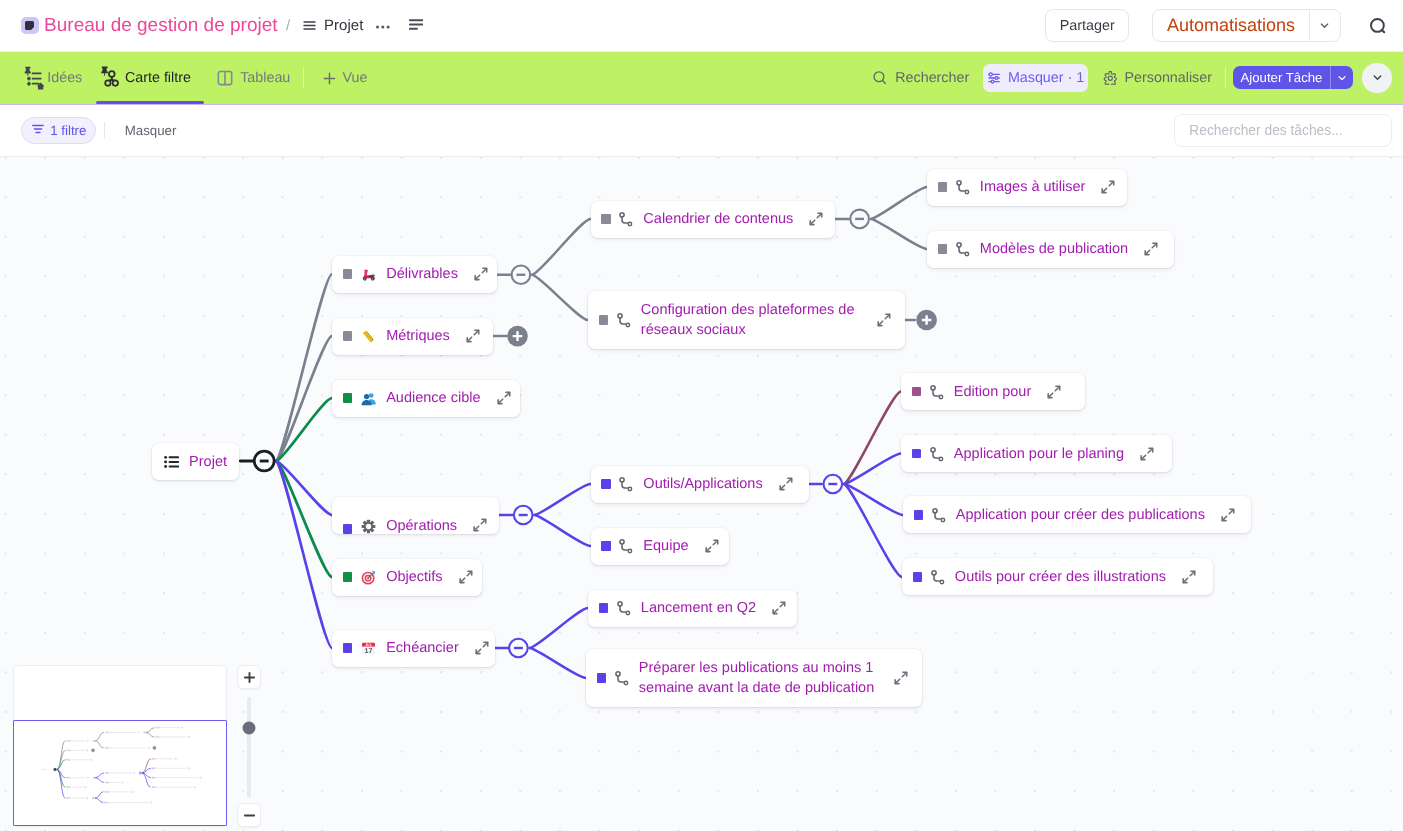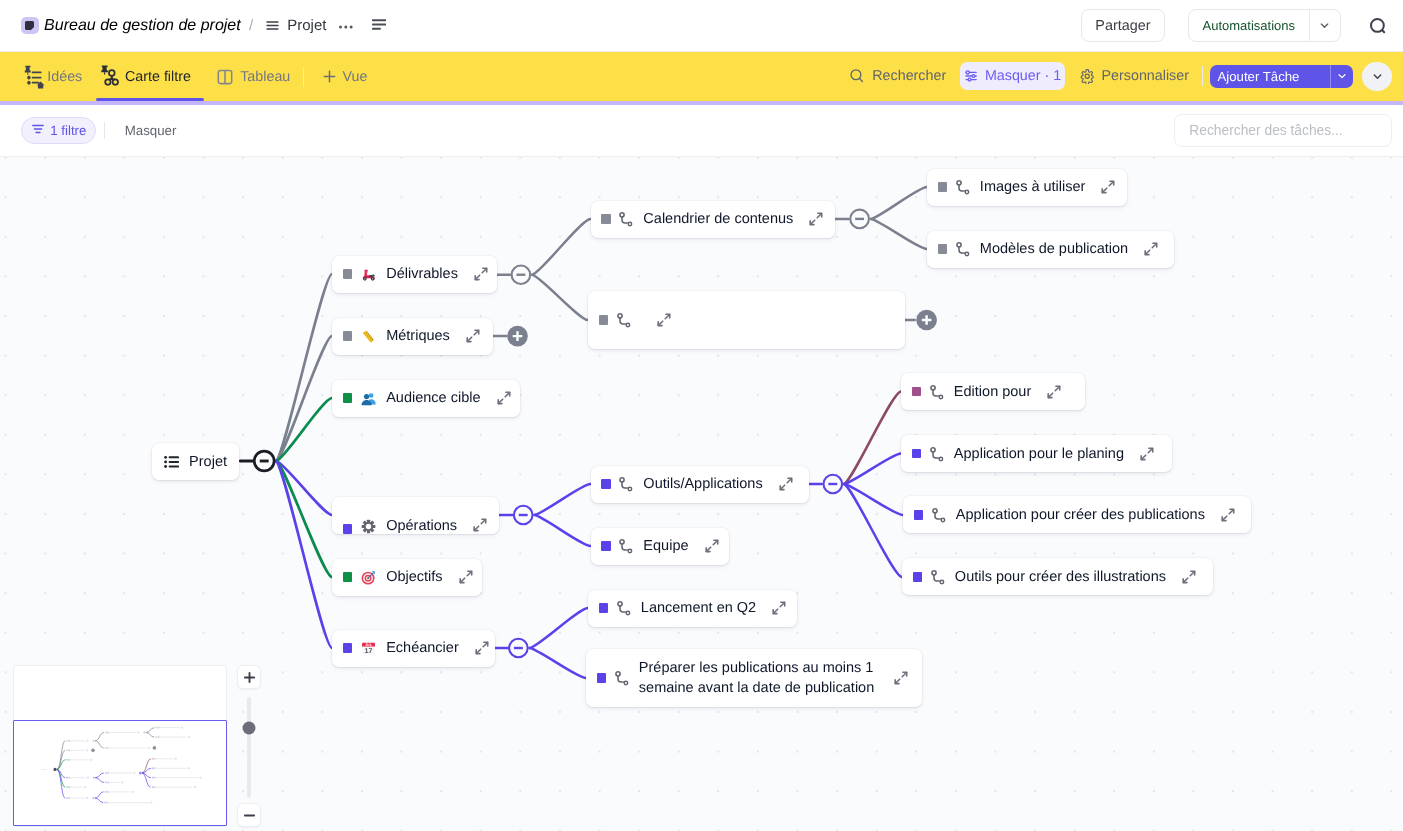--- a/index.html
+++ b/index.html
@@ -22,54 +22,54 @@
     background:#fff; border-bottom:1px solid #edeef0;
     display:flex; align-items:center;
   }
   .tb-left { display:flex; align-items:center; padding-left:20.6px; gap:0px; }
   .space-ico {
     width:18px; height:17px; border-radius:5px; background:#cdc5f4;
     display:flex; align-items:center; justify-content:center; margin-right:5.5px;
   }
   .space-ico i { display:block; width:9.5px;height:9.5px;background:#2e3040;
      border-radius:1.5px; clip-path: polygon(0 0, 100% 0, 100% 62%, 62% 100%, 0 100%); }
-  .crumb { font-size:16px; color:#000000;font-style:italic; }
+  .crumb { font-size:19px; color:#ec4899; }
   .crumb-sep { color:#a9abb4; margin:0 12px 0 8.4px; font-size:15px;}
   .crumb-ico { margin-right:7px; display:inline-flex; }
   .crumb2 { font-size:15px; color:#32353e; }
   .dots { margin-left:12.8px; color:#6b6c75; font-size:15px; letter-spacing:1px;}
   .tb-right { margin-left:auto; display:flex; align-items:flex-end; padding-right:9.5px; gap:23px;}
   .btn-outline {
     height:32.1px; border:1px solid #e6e7eb; border-radius:8px; background:#fff;
     display:flex; align-items:center; padding:0 13.5px; font-size:14.4px; color:#3b3e47; cursor:pointer;
   }
   .btn-split { display:flex; align-items:stretch; border:1px solid #e6e7eb; border-radius:8px; background:#fff; height:32.1px;}
-  .btn-split .lbl { display:flex;align-items:center;padding:0 13.5px;font-size:13px;color:#14532d;}
+  .btn-split .lbl { display:flex;align-items:center;padding:0 13.5px;font-size:18px;color:#c2410c;}
   .btn-split .car { display:flex;align-items:center;justify-content:center;width:31px;border-left:1px solid #e9eaee;}
   .icon-btn { width:30px;height:30px;display:flex;align-items:center;justify-content:center;cursor:pointer;margin-left:0px;}
 
   
   .viewbar {
     position:absolute; left:0; top:52px; width:1403px; height:53px;
-    background:#fde047; border-bottom:4px solid #c4b5fd; display:flex; align-items:center;
+    background:#bef264; border-bottom:1px solid #c4b5fd; display:flex; align-items:center;
   }
   .vtabs { display:flex; align-items:center; height:100%; padding-left:22.9px; gap:0px;}
   .vtab { display:flex;align-items:center; height:100%; font-size:14.3px; color:#747680; cursor:pointer; position:relative;}
   .vtab .ico { display:flex;align-items:center;justify-content:center; }
   .vtab.active { color:#22242c; }
   .vtab.active:after { content:""; position:absolute; left:-4.8px; right:-1px; bottom:0px; height:2.6px; background:#5f54e8; border-radius:2px;}
   .vsep { width:1px; height:20px; background:#e8e9ed;}
   .vright { margin-left:auto; display:flex;align-items:center; gap:0px; padding-right:11.3px;}
   .vr-item.search { padding:0 9px; margin-left:0px;}
   .vr-item.hl { padding:0 4.2px; margin-left:4.5px;}
   .vr-item.cust { padding:0 9px; margin-left:5.7px;}
   .vr-item { display:flex;align-items:center;font-size:14.3px;color:#62646e;height:28px;padding:0 9px;border-radius:7px;cursor:pointer;}
   .vr-item .ico { display:flex;align-items:center;margin-right:7px;}
   .vr-item.hl { background:#efecfd; color:#6a5cf0; }
-  .addtask { display:flex;align-items:stretch;height:23px;background:#5f54e8;border-radius:7px;color:#fff;cursor:pointer;gap:23px;}
+  .addtask { display:flex;align-items:stretch;height:23px;background:#5f54e8;border-radius:7px;color:#fff;cursor:pointer;}
   .addtask .lbl { display:flex;align-items:center;padding:0 8px;font-size:13.2px;}
   .addtask .car { display:flex;align-items:center;justify-content:center;width:23px;border-left:1px solid rgba(255,255,255,.32);}
   .roundbtn { width:29.4px;height:29.4px;border-radius:50%;background:#f1f2f5;display:flex;align-items:center;justify-content:center;cursor:pointer;margin-left:8.9px;}
 
   
   .filterbar {
     position:absolute;left:0;top:105px;width:1403px;height:52px;background:#fff;border-bottom:1px solid #edeef0;
     display:flex;align-items:center;
   }
   .chip { margin-left:20.9px; display:flex;align-items:center;gap:5.3px;height:26.4px;padding:0 9px;border:1px solid #dedaf9;border-radius:14px;background:#f2f0fd;color:#5f54e8;font-size:13.3px;cursor:pointer;}
@@ -88,21 +88,21 @@
     overflow:hidden;
   }
   svg.links { position:absolute;left:0;top:0;width:1403px;height:674px; }
 
   .node {
     position:absolute; background:#fff; border-radius:7px;
     box-shadow:0 1px 2px rgba(28,33,64,.07), 0 2px 5px rgba(28,33,64,.06), 0 0 0 0.7px rgba(32,38,70,.035);
     display:flex;align-items:center;
   }
   .node .sq { width:9.4px;height:9.4px;border-radius:1px;flex:none; }
-  .node .txt { font-size:14.5px;color:#0f172a;white-space:nowrap;}
+  .node .txt { font-size:14.5px;color:#a21caf;white-space:nowrap;}
   .node .txt.wrap { white-space:normal; line-height:20.5px;}
   .exp { flex:none; margin-left:auto; }
   
   .minimap { position:absolute;left:12.5px;top:507.5px;width:214.5px;height:162px;background:#fff;border:1px solid #eeeef2;border-radius:4px;overflow:hidden; }
   .mmview { position:absolute;left:13px;top:563px;width:214px;height:105.5px;border:1.6px solid #6a5cf0;border-radius:1px;background:transparent;}
   .zoomctl { position:absolute;left:237px;top:508px;width:24px;height:162px;display:flex;flex-direction:column;align-items:center;}
   .zbtn { width:24px;height:24px;flex:none;background:#fff;border:1px solid #eeeef2;border-radius:6px;display:flex;align-items:center;justify-content:center;cursor:pointer;box-shadow:0 1px 2px rgba(20,24,45,.05);}
   .ztrack { flex:1;width:3.2px;background:#e9eaee;border-radius:2px;margin:8px 0 5px;position:relative;}
   .zthumb { position:absolute;left:50%;transform:translate(-50%,-50%);top:30.5px;width:13px;height:13px;border-radius:50%;background:#6b6e78;cursor:pointer;}
 </style>
@@ -512,20 +512,21 @@
         </div>
         <div class="node" style="left: 588px; top: 134px; height: 58px; padding-left: 10.7px; padding-right: 12px; width: 317px;">
           <span class="sq" style="background:#878b95;margin-right:8.6px"></span>
           <span style="display:flex;margin-right:10.2px;align-items:center">
             <svg width="14" height="16" viewBox="0 0 14 16" fill="none">
               <circle cx="3.0" cy="3.8" r="2.1" stroke="#62656f" stroke-width="1.55"></circle>
               <circle cx="10.9" cy="12.9" r="1.75" stroke="#62656f" stroke-width="1.45"></circle>
               <path d="M3.0 6.3v2.6a3.0 3.0 0 003.0 3.0h2.3" stroke="#62656f" stroke-width="1.55" stroke-linecap="round"></path>
             </svg>
           </span>
+          <span class="txt wrap">Configuration des plateformes de réseaux sociaux</span>
           <span class="exp" style="display:flex;align-items:center;margin-left:14px">
             <svg width="18" height="18" viewBox="0 0 18 18" fill="none">
               <path d="M10.2 7.7l4.3-4.2" stroke="#6e717c" stroke-width="1.6" stroke-linecap="round"></path>
               <path d="M10.9 3.3h3.8v3.7" stroke="#6e717c" stroke-width="1.6" stroke-linecap="round" stroke-linejoin="round"></path>
               <path d="M7.7 10.2l-4.3 4.2" stroke="#6e717c" stroke-width="1.6" stroke-linecap="round"></path>
               <path d="M7.0 14.6H3.2v-3.7" stroke="#6e717c" stroke-width="1.6" stroke-linecap="round" stroke-linejoin="round"></path>
             </svg>
           </span>
         </div>
         <div class="node" style="left: 590.5px; top: 308.5px; height: 37px; padding-left: 10.7px; padding-right: 9.8px; width: 218px;">

